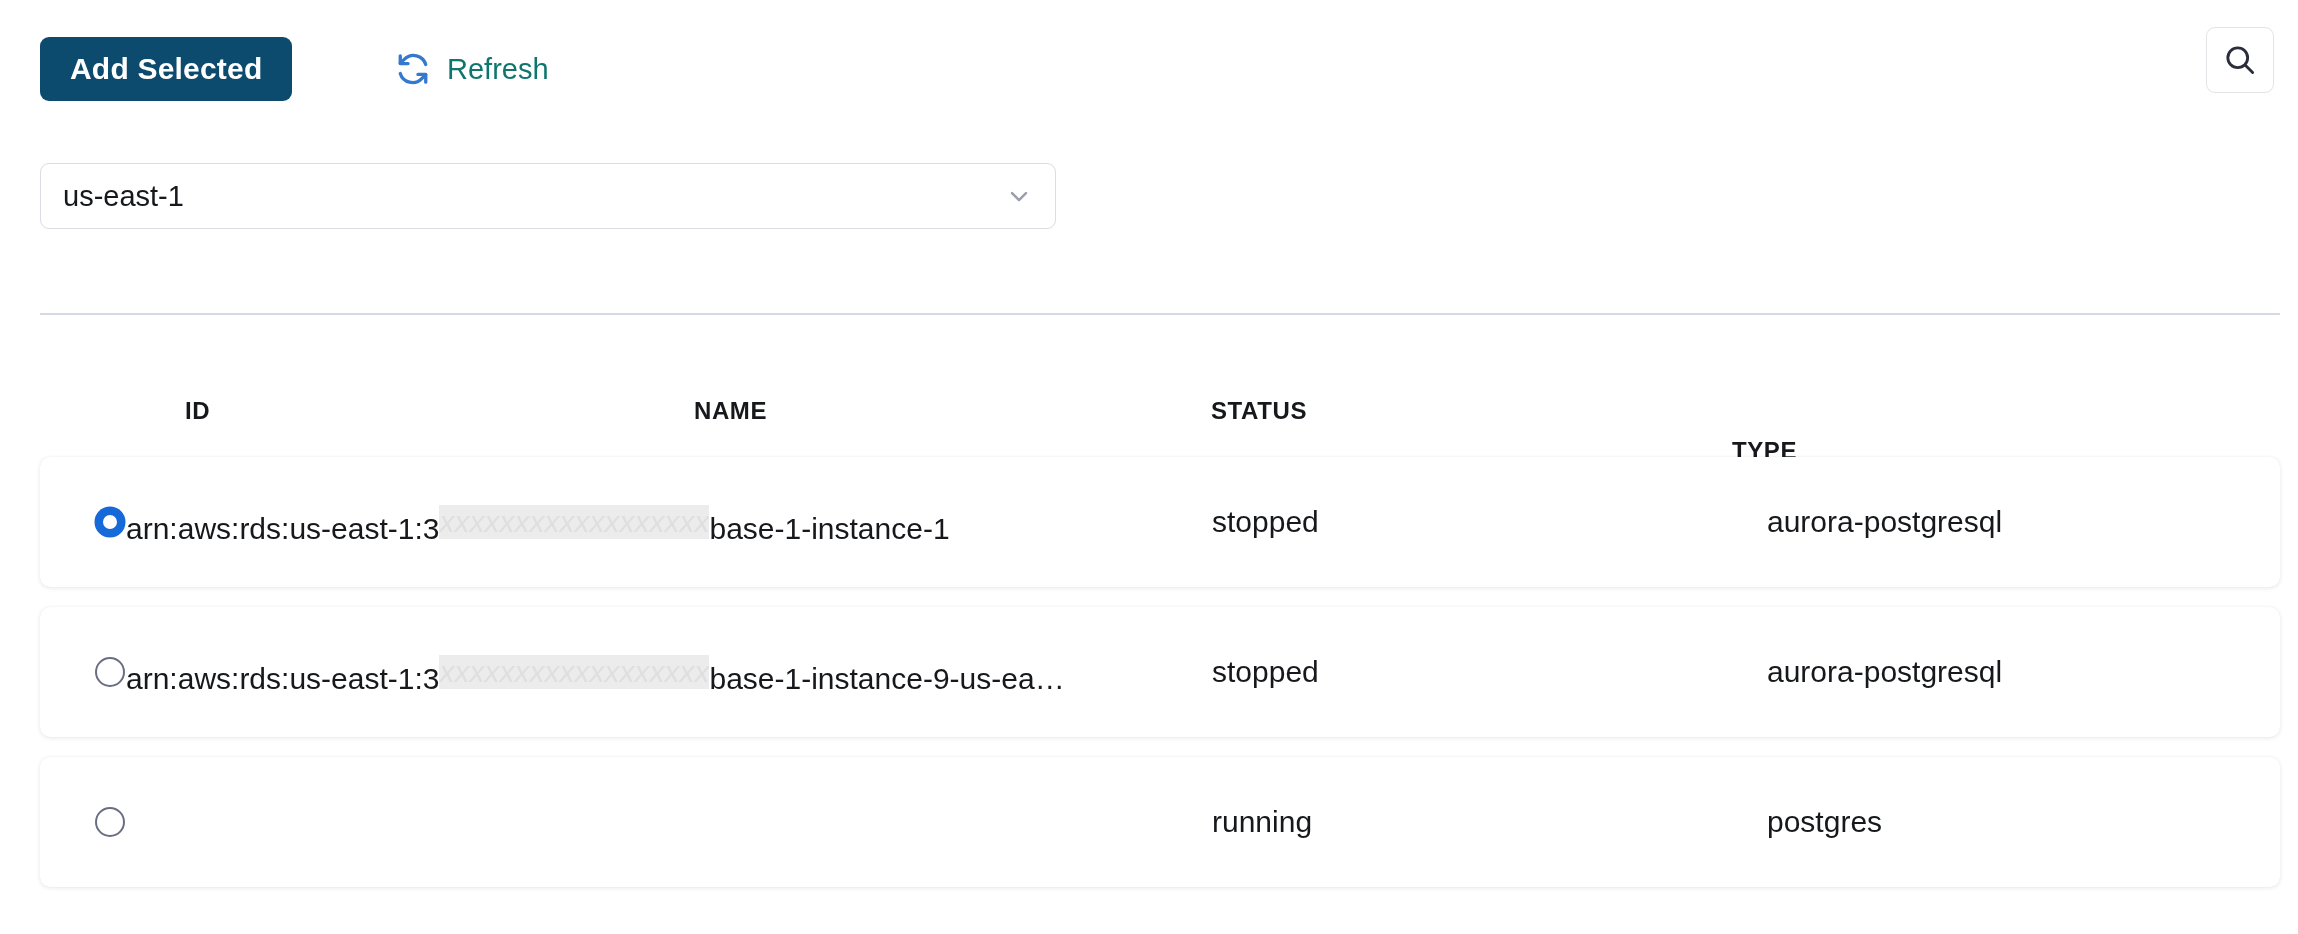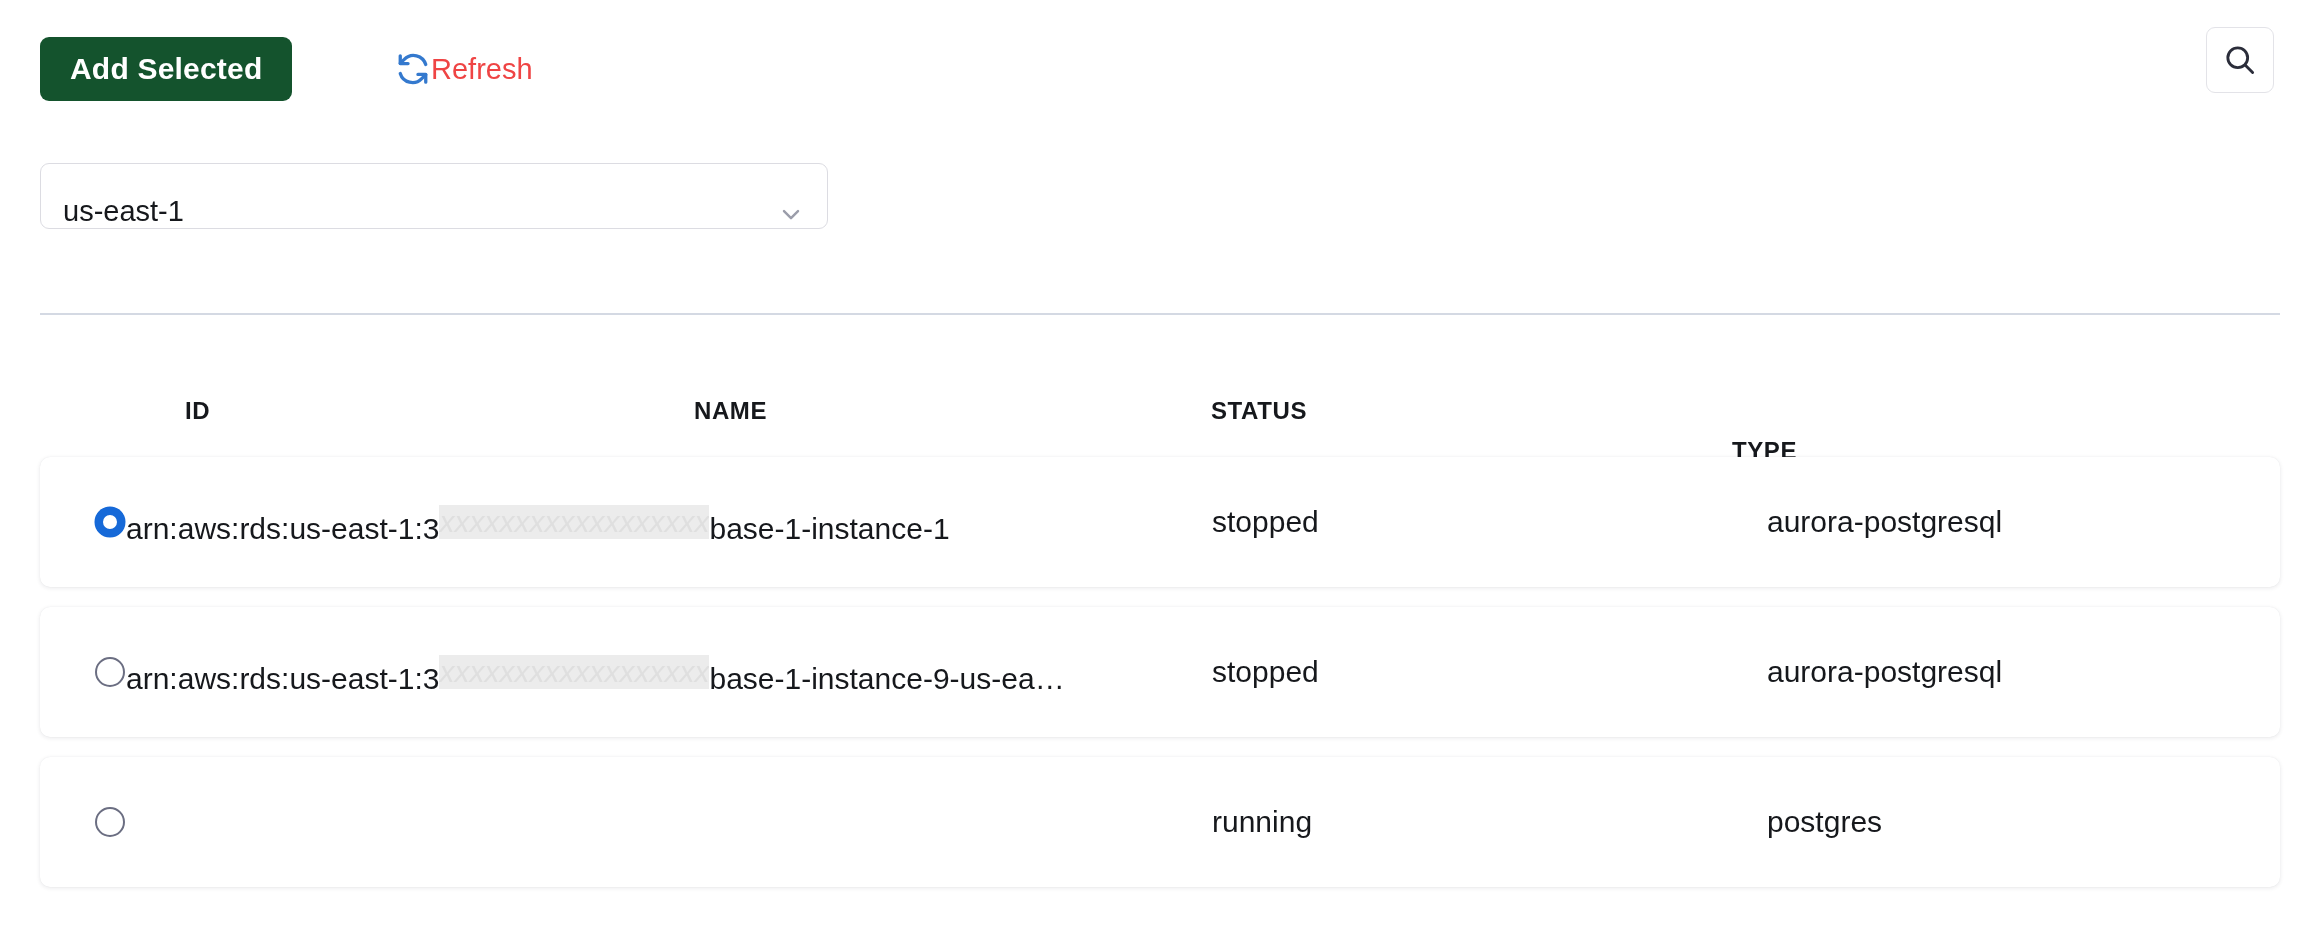--- a/index.html
+++ b/index.html
@@ -22,42 +22,42 @@
     position: absolute;
     left: 0; top: 0;
     width: 2298px;
     height: 120px;
   }
   .add-selected-btn {
     position: absolute;
     left: 40px; top: 37px;
     height: 64px;
     padding: 0 30px;
-    background: #14532d;
+    background: #0c4a6e;
     color: #ffffff;
     border: none;
     border-radius: 9px;
     font-family: "Liberation Sans", sans-serif;
     font-size: 30px;
     font-weight: bold;
     letter-spacing: 0.2px;
     cursor: pointer;
     line-height: 64px;
     white-space: nowrap;
   }
   .refresh-btn {
     position: absolute;
     left: 395px; top: 45px;
     height: 48px;
     display: flex;
     align-items: center;
-    gap: 0;
+    gap: 16px;
     background: transparent;
     border: none;
-    color: #ef4444;
+    color: #0f766e;
     font-family: "Liberation Sans", sans-serif;
     font-size: 29px;
     cursor: pointer;
     padding: 0;
     white-space: nowrap;
   }
   .refresh-btn .refresh-icon { display: block; width: 36px; height: 36px; }
   .search-btn {
     position: absolute;
     right: 24px; top: 27px;
@@ -70,27 +70,27 @@
     justify-content: center;
     cursor: pointer;
     padding: 0;
   }
   .search-btn .search-icon { display: block; width: 36px; height: 36px; }
 
   
   .region-select {
     position: absolute;
     left: 40px; top: 163px;
-    width: 788px;
+    width: 1016px;
     height: 66px;
     background: #ffffff;
     border: 1.5px solid #dcdce2;
     border-radius: 9px;
     display: flex;
-    align-items: flex-end;
+    align-items: center;
     padding: 0 22px;
     cursor: pointer;
   }
   .region-select .value {
     flex: 1;
     font-size: 29px;
     color: #16181c;
     font-family: "Liberation Sans", sans-serif;
     white-space: nowrap;
     overflow: hidden;

